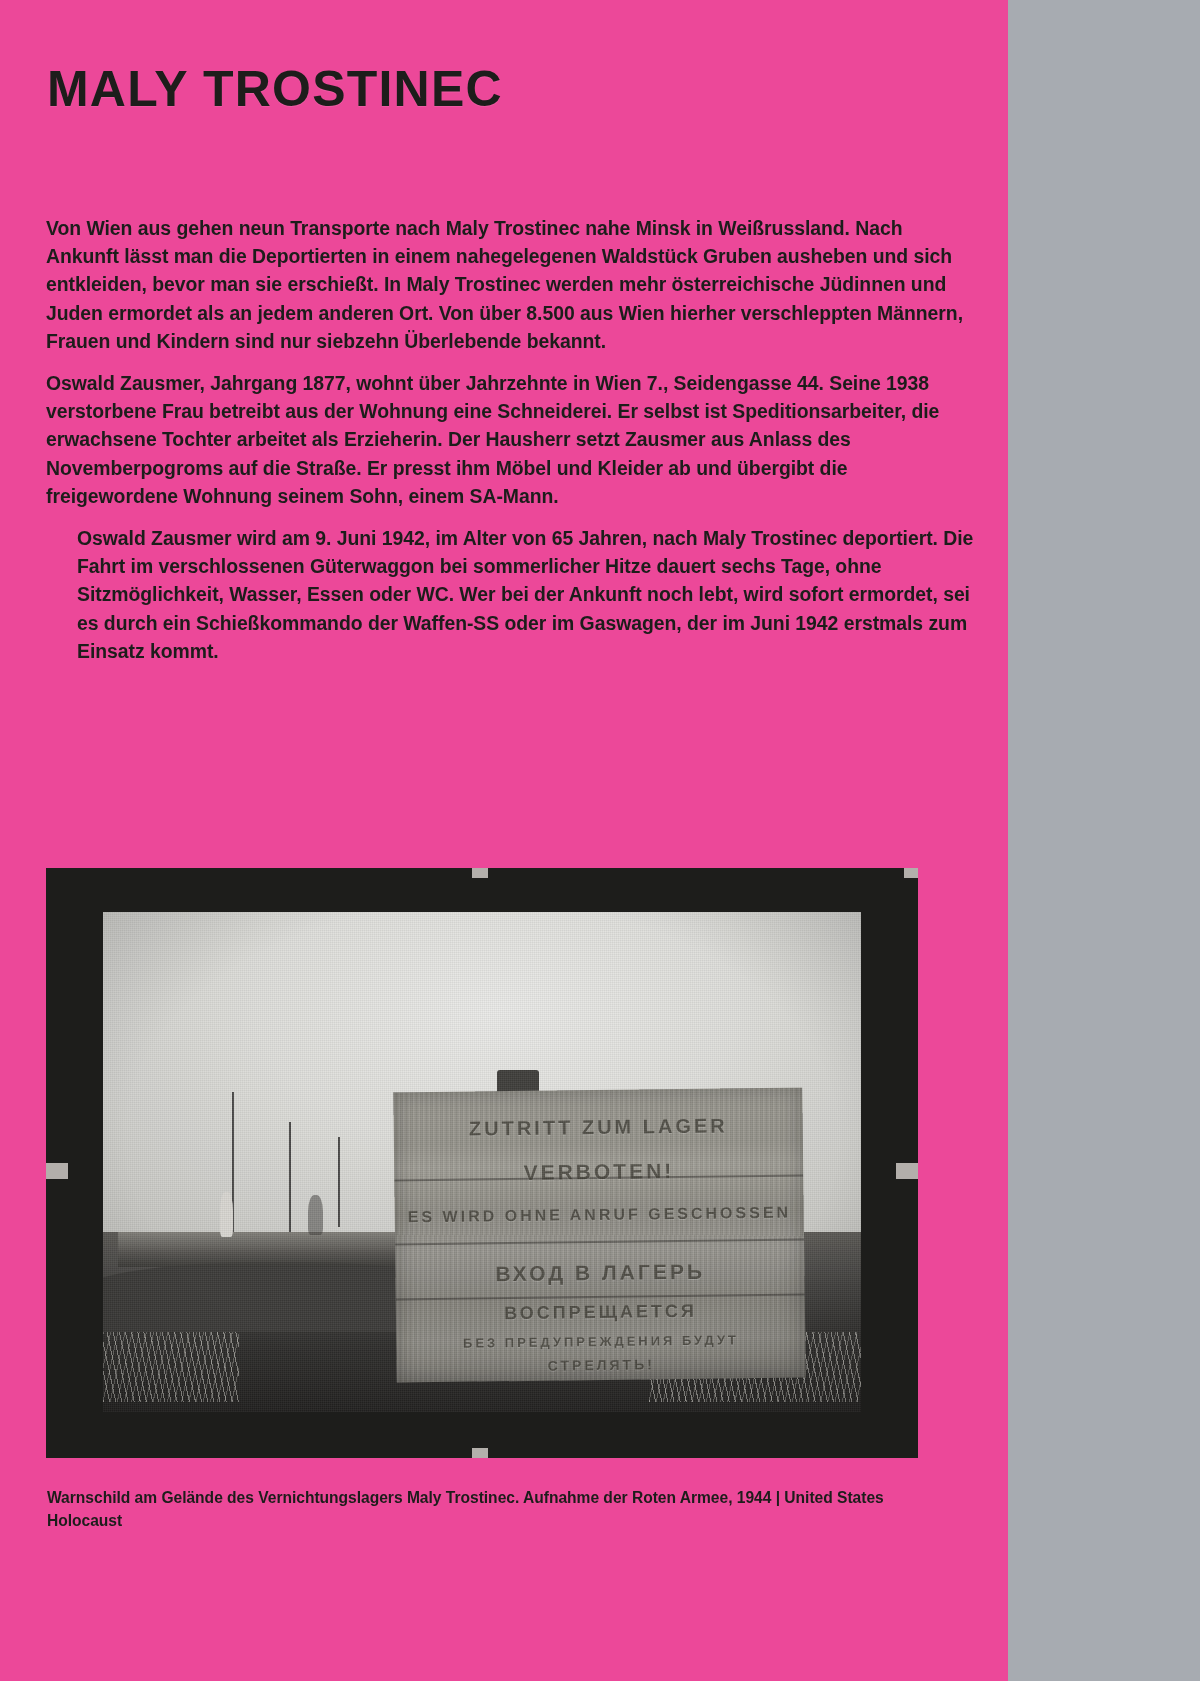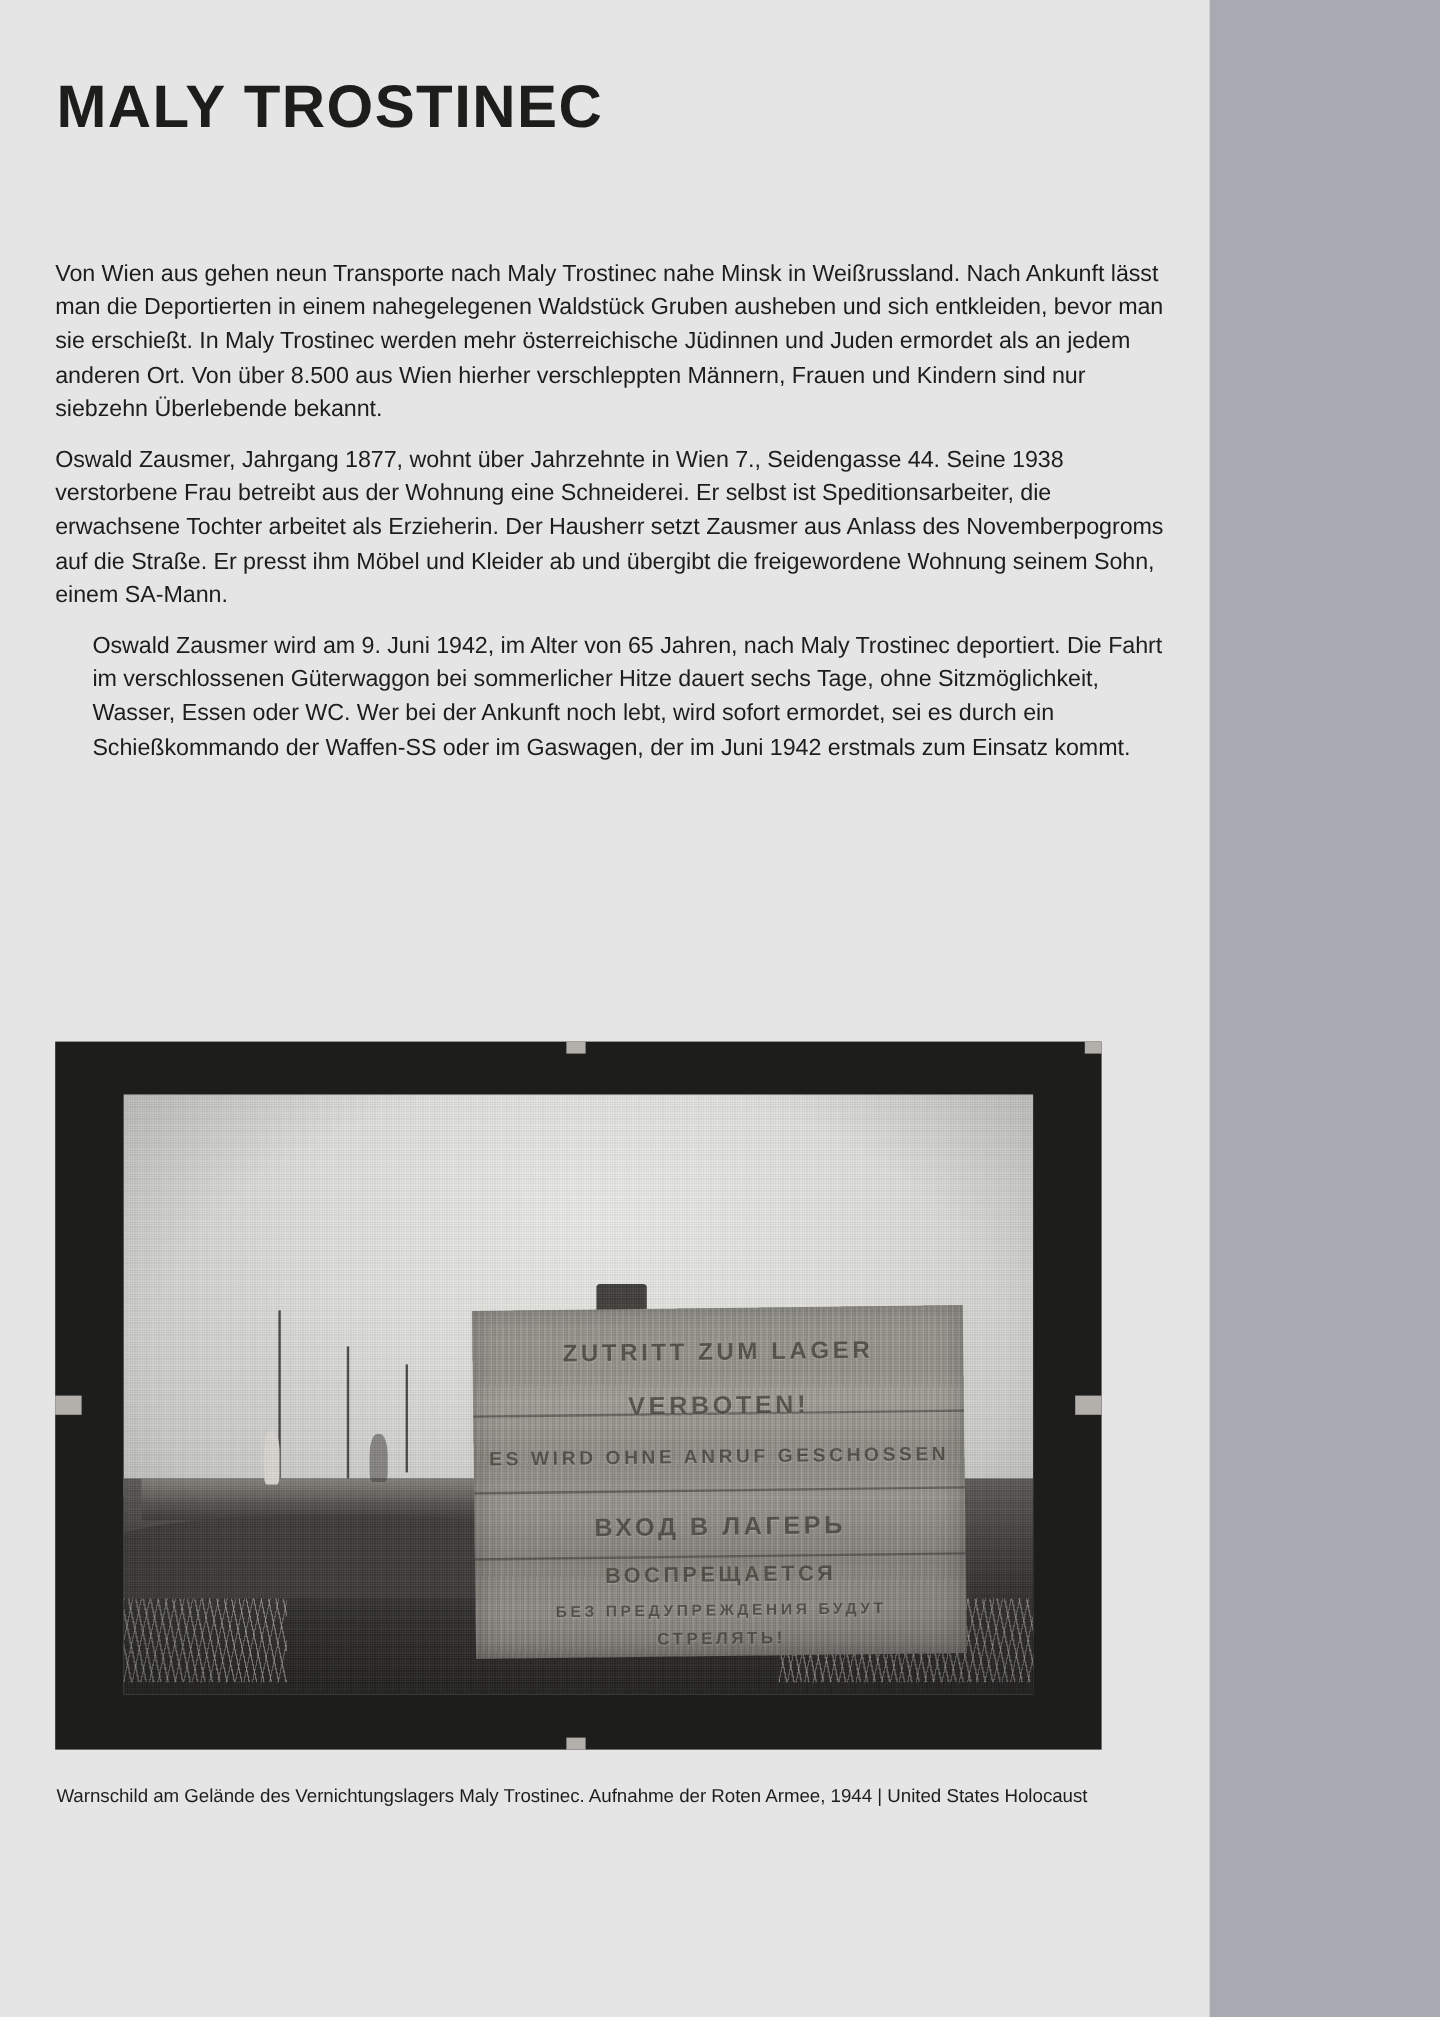--- a/index.html
+++ b/index.html
@@ -22,21 +22,21 @@
     width: 192px;
     height: 1681px;
     background: #a7abb1;
   }
   #page {
     position: absolute;
     top: 0;
     left: 0;
     width: 1008px;
     height: 1681px;
-    background: #e5e5e5;
+    background: #ec4899;
   }
   #page-title {
     position: absolute;
     left: 47px;
     top: 26px;
     font-size: 50px;
     font-weight: bold;
     letter-spacing: 1.2px;
     color: #1d1d1b;
     font-family: "Liberation Sans", sans-serif;
@@ -48,20 +48,21 @@
     top: 214px;
     width: 931px;
     color: #1d1d1b;
     font-size: 19.4px;
     line-height: 28.2px;
     letter-spacing: -0.04px;
     text-align: left;
   }
   #body-copy p {
     margin: 0 0 14px 0;
+    font-weight: bold;
   }
   #body-copy p:last-child { margin-bottom: 0; margin-left: 31px; }
 
   
   #photo-block {
     position: absolute;
     left: 46px;
     top: 868px;
     width: 872px;
     height: 590px;
@@ -194,20 +195,21 @@
 
   #caption {
     position: absolute;
     left: 47px;
     top: 1486px;
     width: 900px;
     color: #1d1d1b;
     font-size: 15.6px;
     line-height: 23px;
     letter-spacing: -0.02px;
+    font-weight: bold;
   }
   #caption .cap-line { display: block; }
 </style>
 </head>
 <body>
 
 <div id="right-strip"></div>
 
 <div id="page">
 

